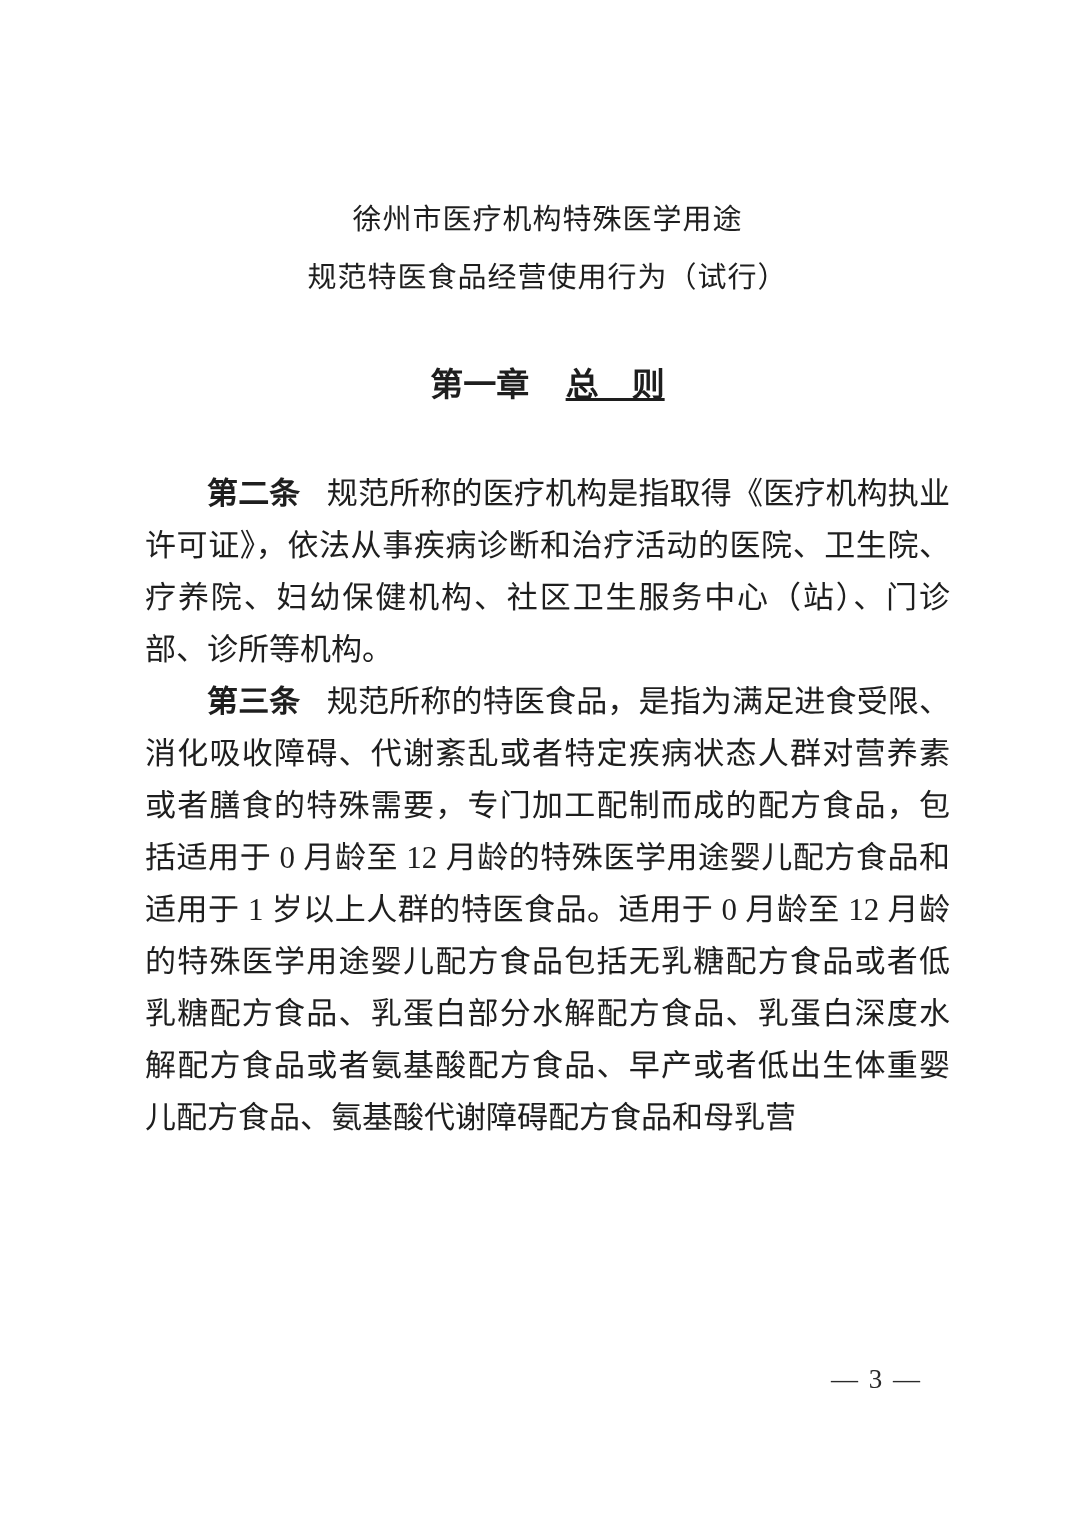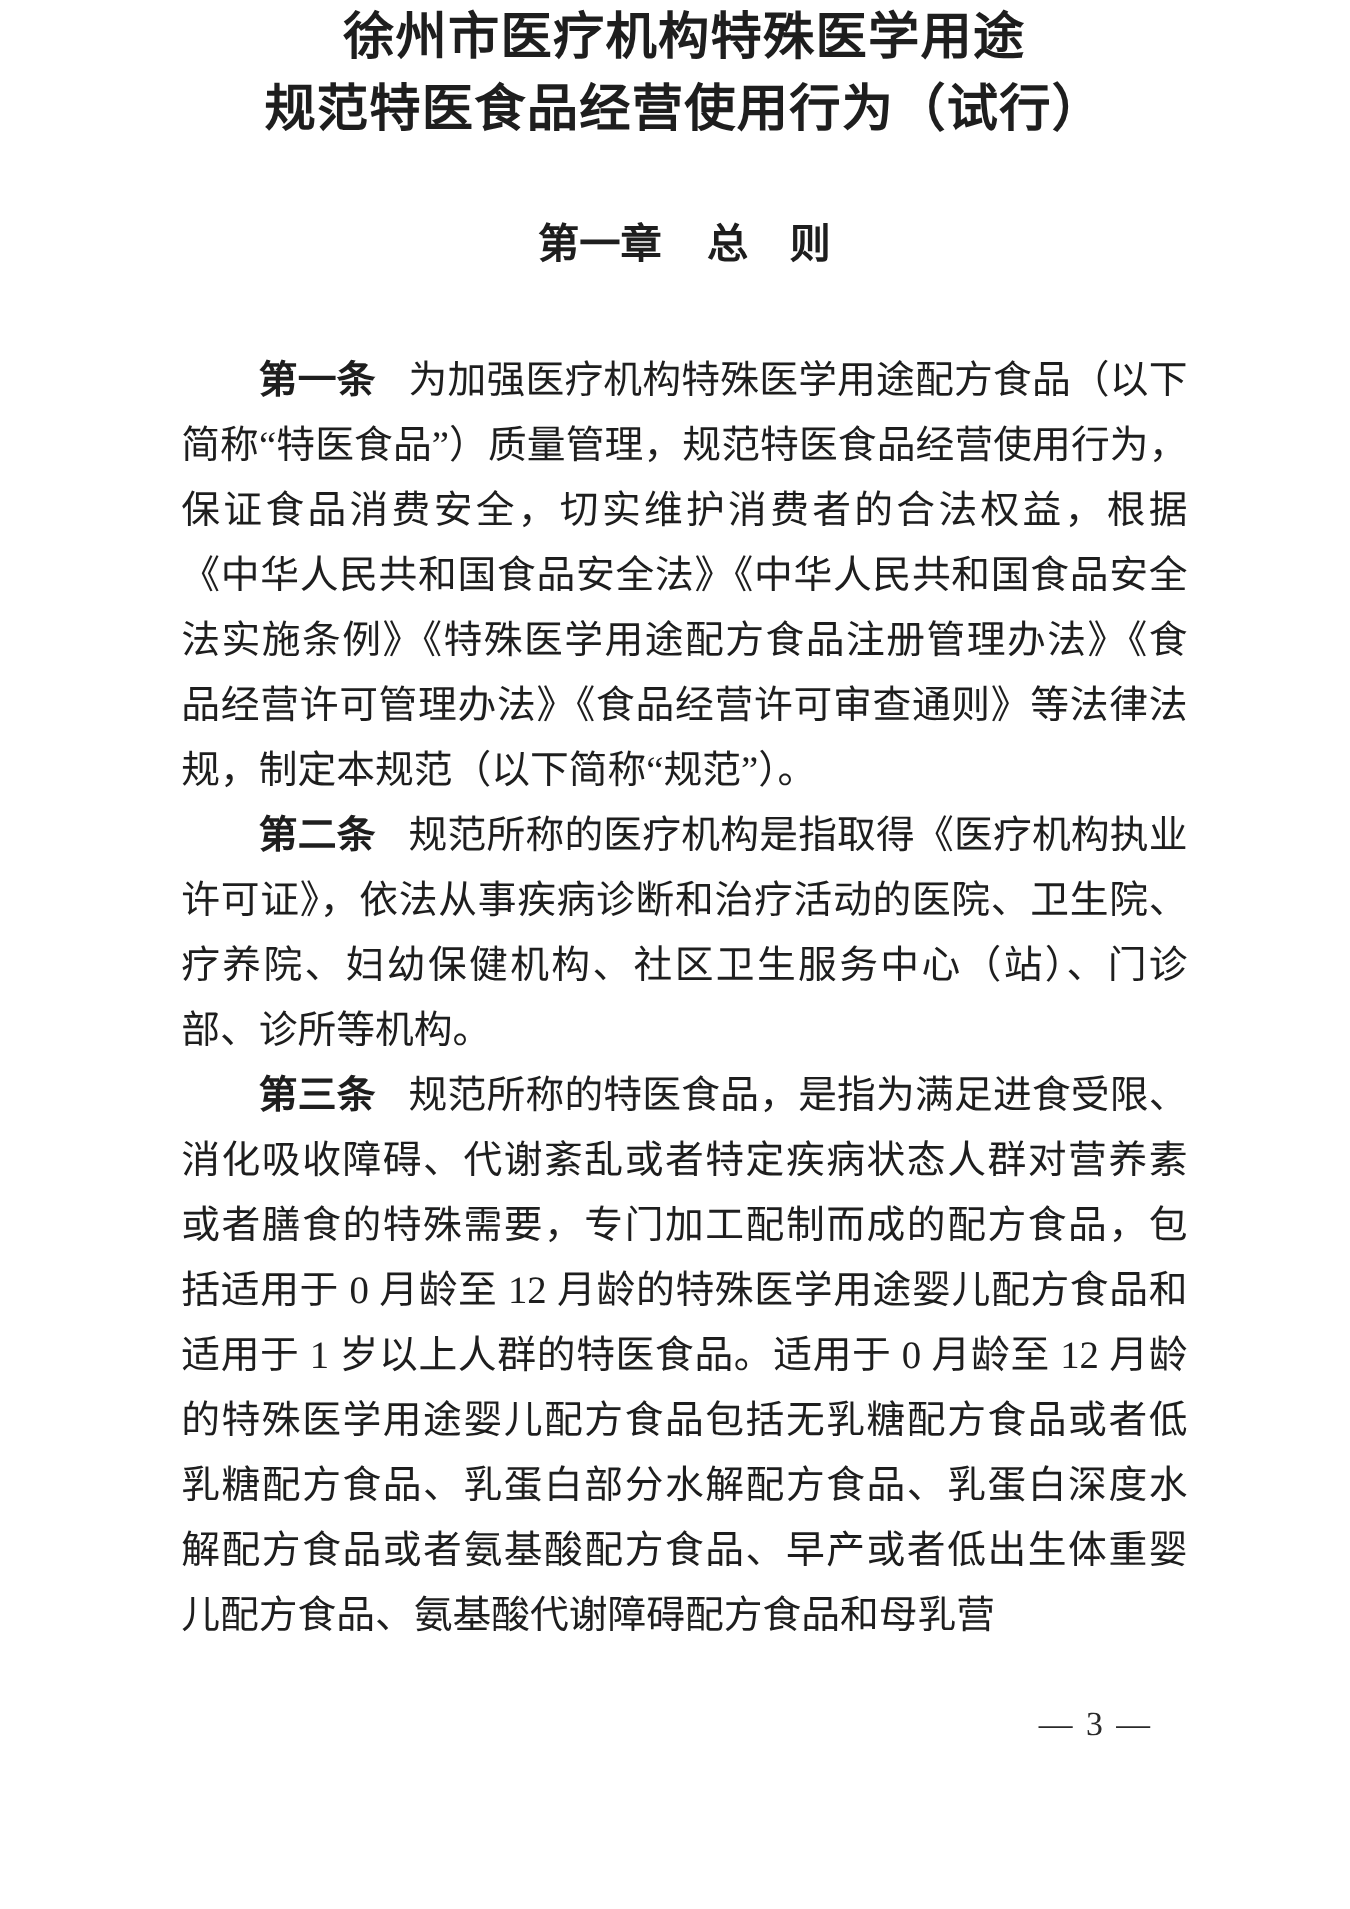--- a/index.html
+++ b/index.html
@@ -15,36 +15,38 @@
     background: #ffffff;
     color: #1e1e1e;
     font-family: "Liberation Serif", "DejaVu Serif", serif;
     overflow: hidden;
   }
   .content {
     margin-left: 145px;
     margin-right: 130px; 
   }
   .doc-title {
+    padding-top: 190px;
     text-align: center;
-    font-weight: bold;
-    font-size: 41px;
+    font-weight: normal;
+    font-size: 29px;
     line-height: 58px;
     letter-spacing: 1px;
   }
   .chapter {
     margin-top: 60px;
     text-align: center;
     font-family: "Liberation Sans", "DejaVu Sans", sans-serif;
     font-weight: bold;
     font-size: 33px;
     line-height: 38px;
   }
   .chapter .chapter-title {
     margin-left: 1.1em;
+    text-decoration: underline;
   }
   .body-text {
     margin-top: 64px;
     font-size: 31px;
     line-height: 52px;
     text-align: justify;
     text-justify: inter-ideograph;
   }
   .article {
     margin: 0;
@@ -75,23 +77,20 @@
       <div>徐州市医疗机构特殊医学用途</div>
       <div>规范特医食品经营使用行为（试行）</div>
     </div>
 
     <div class="chapter">
       <span>第一章</span><span class="chapter-title">总　则</span>
     </div>
 
     <div class="body-text">
       <p class="article">
-        <span class="article-label">第一条</span><span class="article-text">为加强医疗机构特殊医学用途配方食品（以下简称“特医食品”）质量管理，规范特医食品经营使用行为，保证食品消费安全，切实维护消费者的合法权益，根据《中华人民共和国食品安全法》《中华人民共和国食品安全法实施条例》《特殊医学用途配方食品注册管理办法》《食品经营许可管理办法》《食品经营许可审查通则》等法律法规，制定本规范（以下简称“规范”）。</span>
-      </p>
-      <p class="article">
         <span class="article-label">第二条</span><span class="article-text">规范所称的医疗机构是指取得《医疗机构执业许可证》，依法从事疾病诊断和治疗活动的医院、卫生院、疗养院、妇幼保健机构、社区卫生服务中心（站）、门诊部、诊所等机构。</span>
       </p>
       <p class="article">
         <span class="article-label">第三条</span><span class="article-text">规范所称的特医食品，是指为满足进食受限、消化吸收障碍、代谢紊乱或者特定疾病状态人群对营养素或者膳食的特殊需要，专门加工配制而成的配方食品，包括适用于 0 月龄至 12 月龄的特殊医学用途婴儿配方食品和适用于 1 岁以上人群的特医食品。适用于 0 月龄至 12 月龄的特殊医学用途婴儿配方食品包括无乳糖配方食品或者低乳糖配方食品、乳蛋白部分水解配方食品、乳蛋白深度水解配方食品或者氨基酸配方食品、早产或者低出生体重婴儿配方食品、氨基酸代谢障碍配方食品和母乳营</span>
       </p>
     </div>
 
   </div>
 
   <div class="page-number">— 3 —</div>

